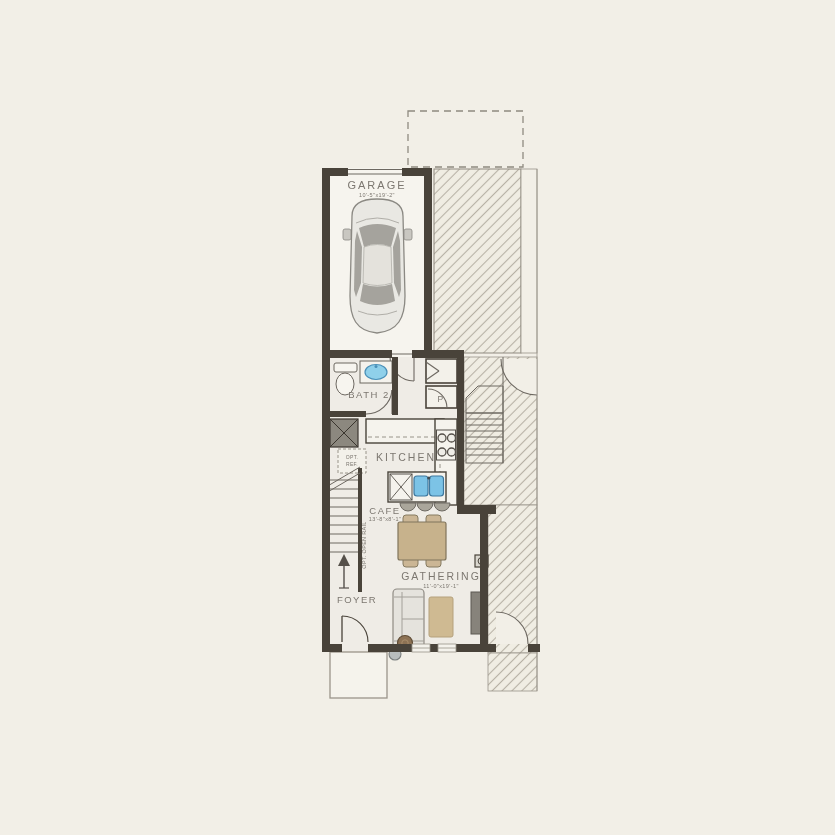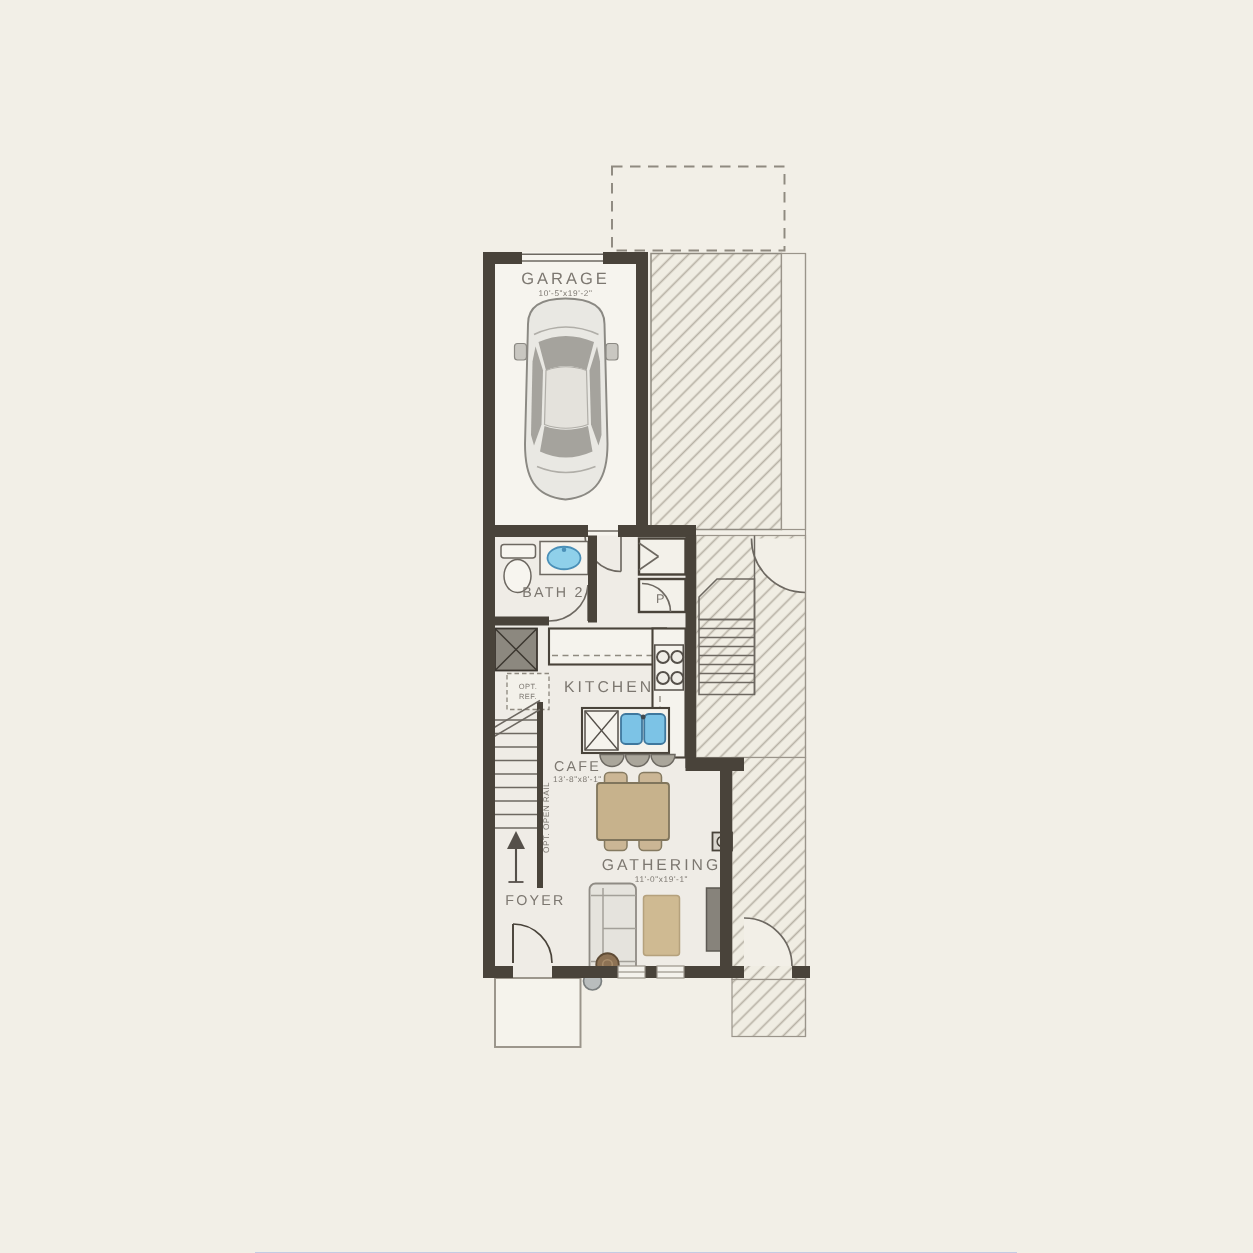--- a/index.html
+++ b/index.html
@@ -1,17 +1,17 @@
 <!DOCTYPE html>
 <html><head>
 <meta charset="utf-8">
 <style>
   html,body{margin:0;padding:0;}
   body{background:#f2efe7;font-family:"Liberation Sans", sans-serif;}
-  #stage{position:relative;width:835px;height:835px;background:#1d4ed8;overflow:hidden;}
+  #stage{position:relative;width:835px;height:835px;background:#be185d;overflow:hidden;}
   svg{position:absolute;top:0;left:0;}
   text{fill:#7c7770;font-family:"Liberation Sans", sans-serif;}
   .room-label{font-size:10.5px;letter-spacing:2px;}
   .room-label-sm{font-size:9.5px;letter-spacing:1.5px;}
   .dim-label{font-size:5.5px;letter-spacing:0.4px;}
   .tiny-label{font-size:5px;letter-spacing:0.3px;}
   .wall{fill:#49433a;}
   .thinline{stroke:#6d6861;stroke-width:1;fill:none;}
   .door{stroke:#6d6861;stroke-width:1.1;fill:none;}
   .counter{fill:#f5f3ed;stroke:#49433a;stroke-width:1.4;}

